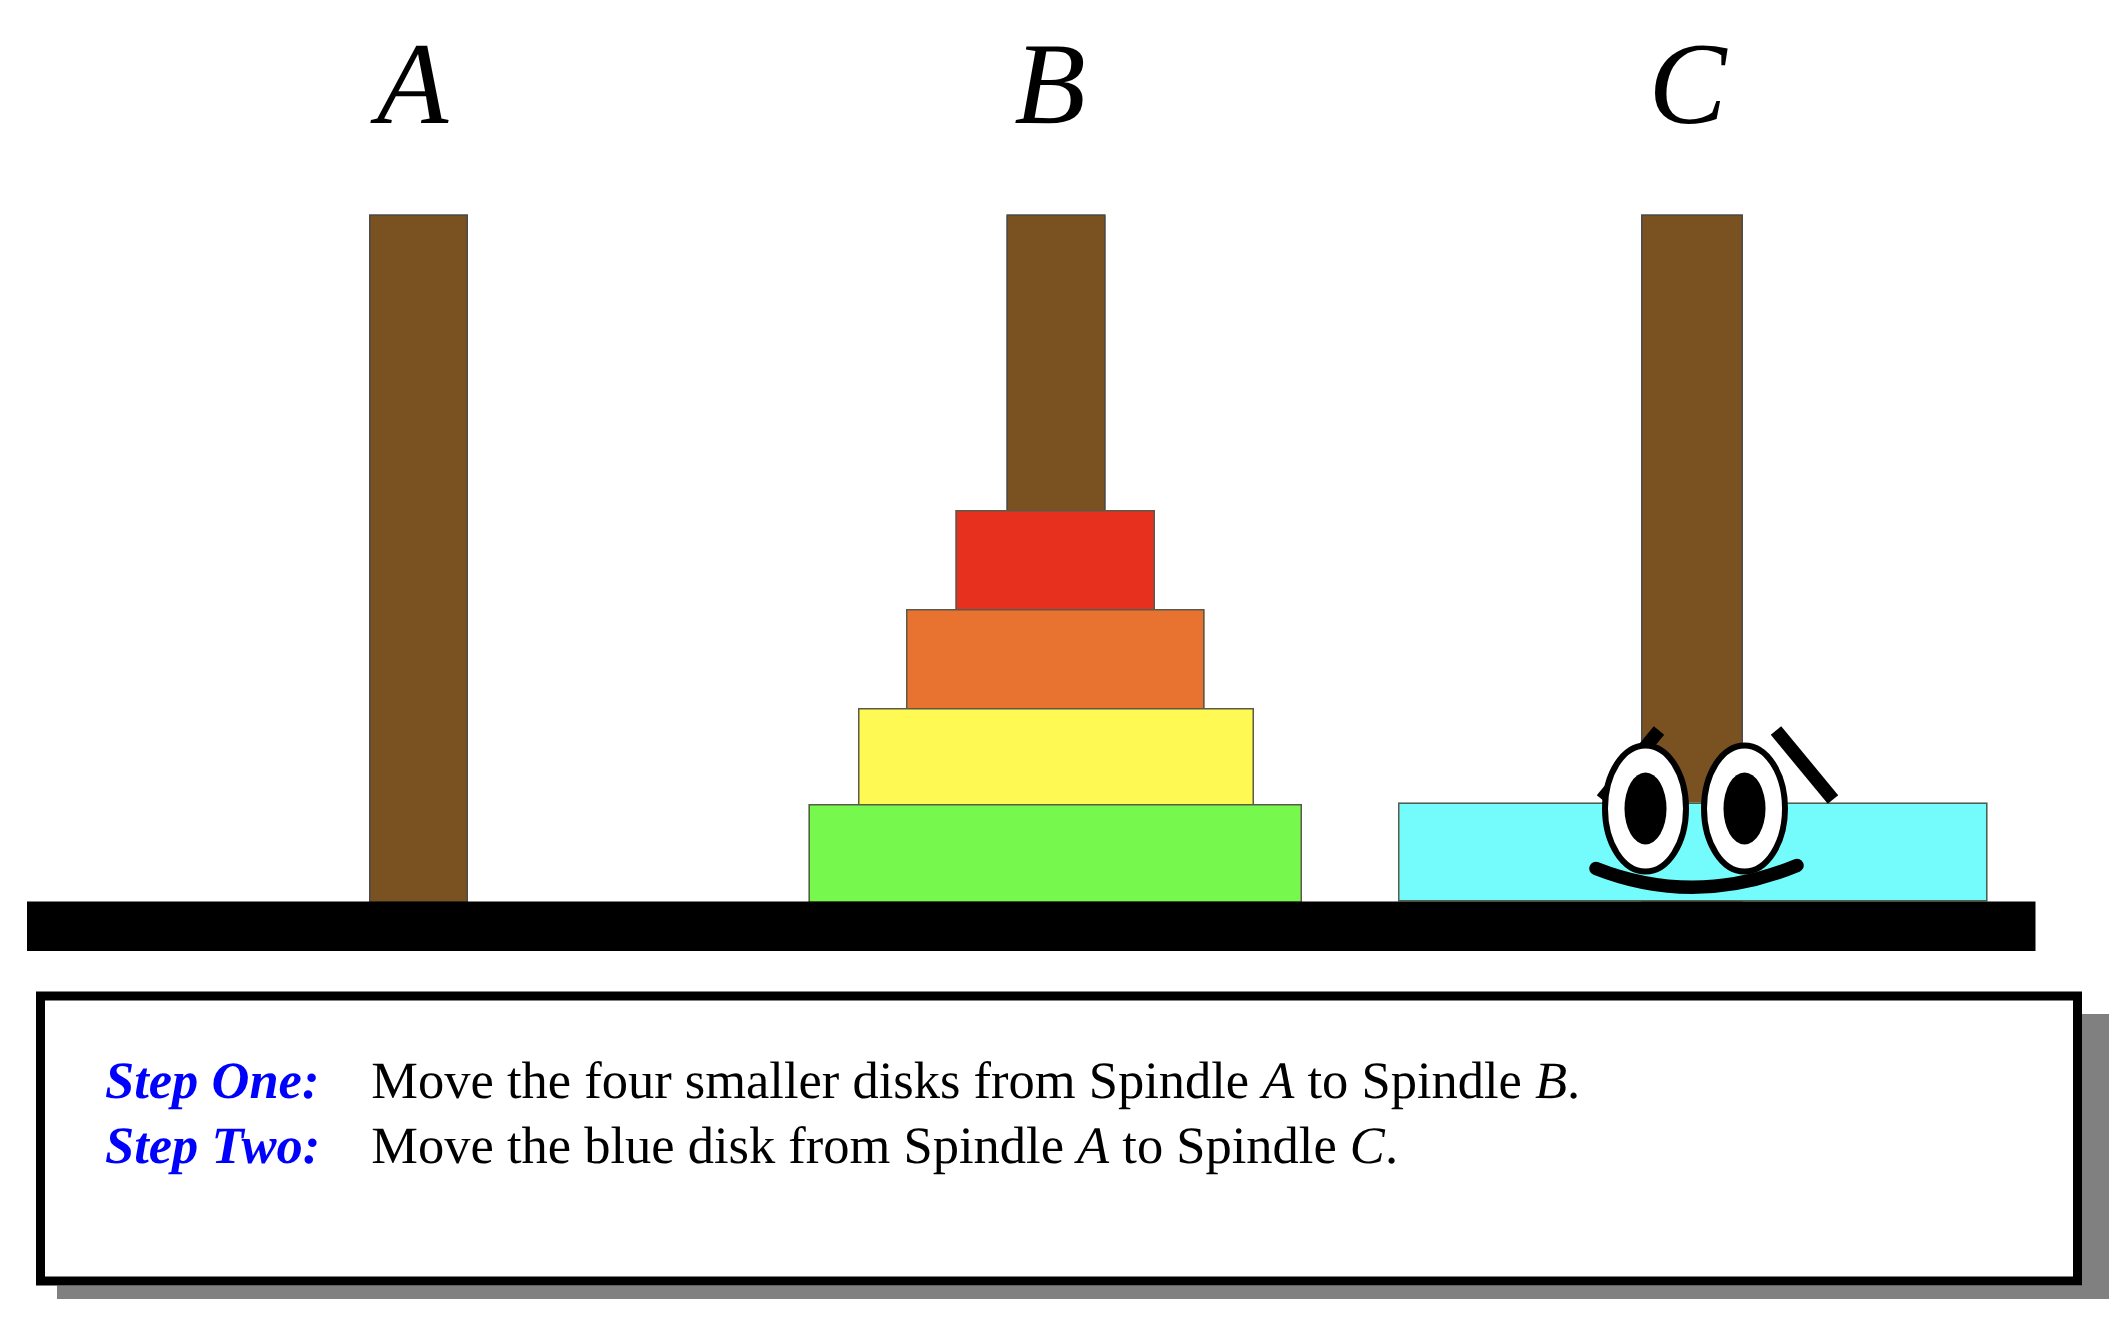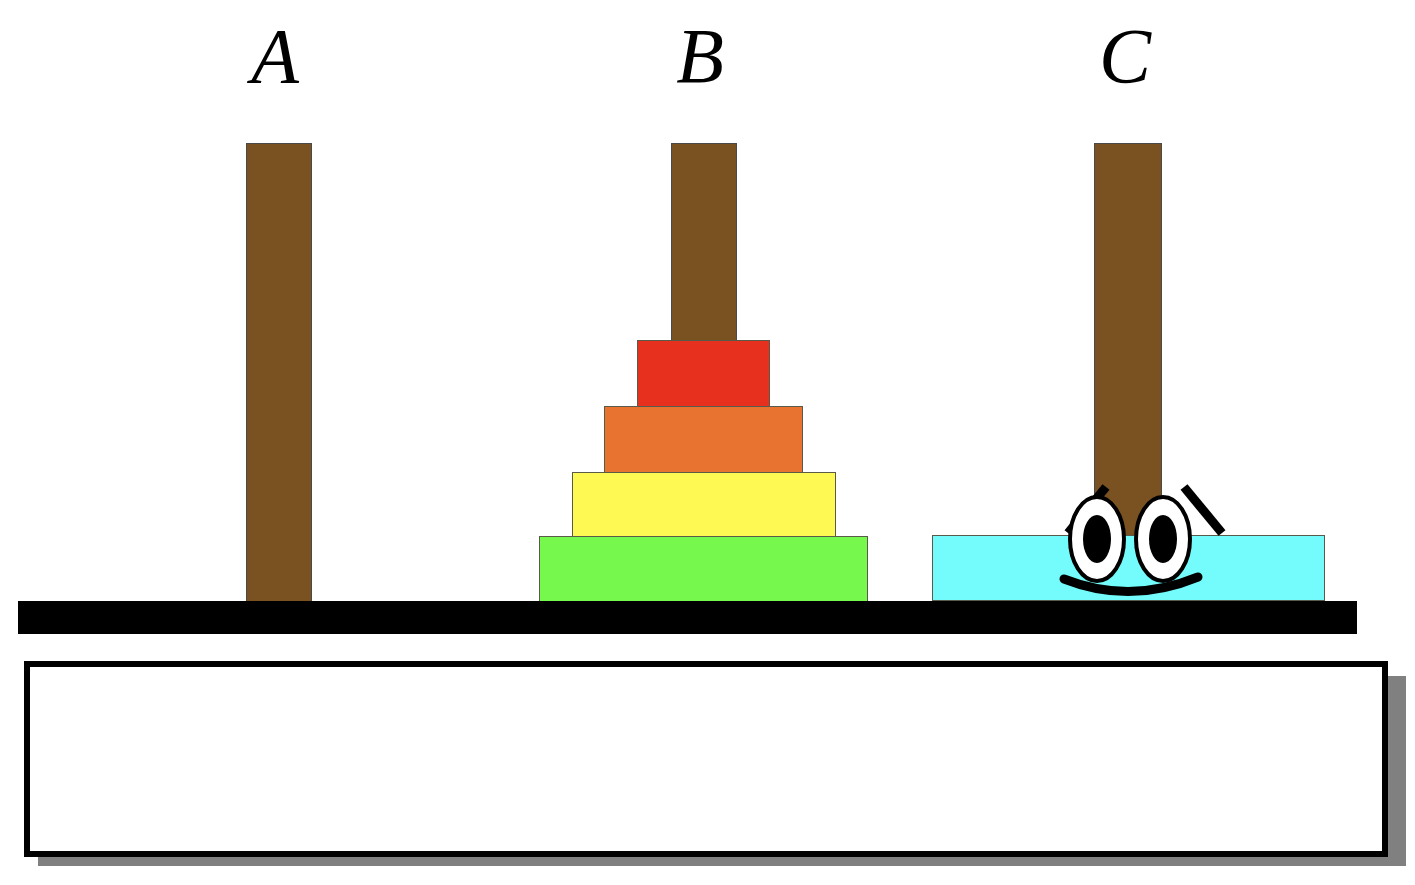--- a/index.html
+++ b/index.html
@@ -158,17 +158,25 @@
 
     <path d="M 44 124 Q 110 150 178 122" fill="none" stroke="#000000" stroke-width="9" stroke-linecap="round"></path>
   </svg>
 
   <div id="base-bar"></div>
 
   <div id="instruction-shadow"></div>
   <div id="instruction-box">
     <table id="instruction-table">
       <tbody>
+          <tr>
+        <td class="step-label">Step One:</td>
+        <td class="step-text"><span>Move the four smaller disks from Spindle </span><i>A</i><span> to Spindle </span><i>B</i><span>.</span></td>
+      </tr>
+      <tr>
+        <td class="step-label">Step Two:</td>
+        <td class="step-text"><span>Move the blue disk from Spindle </span><i>A</i><span> to Spindle </span><i>C</i><span>.</span></td>
+      </tr>
     </tbody>
       </table>
   </div>
 
 </div>
 
 </body></html>

